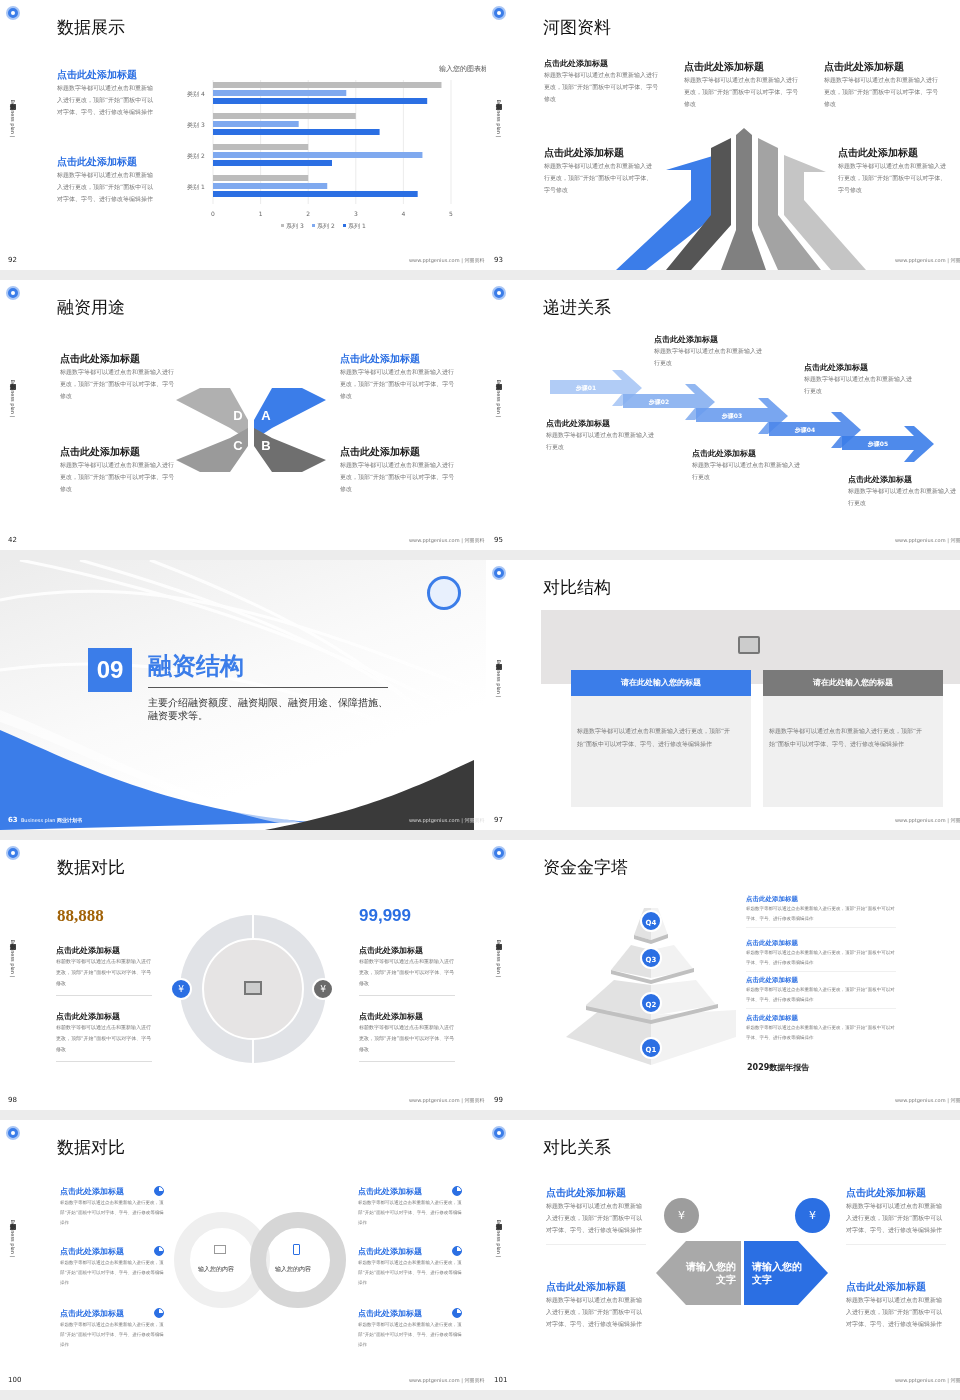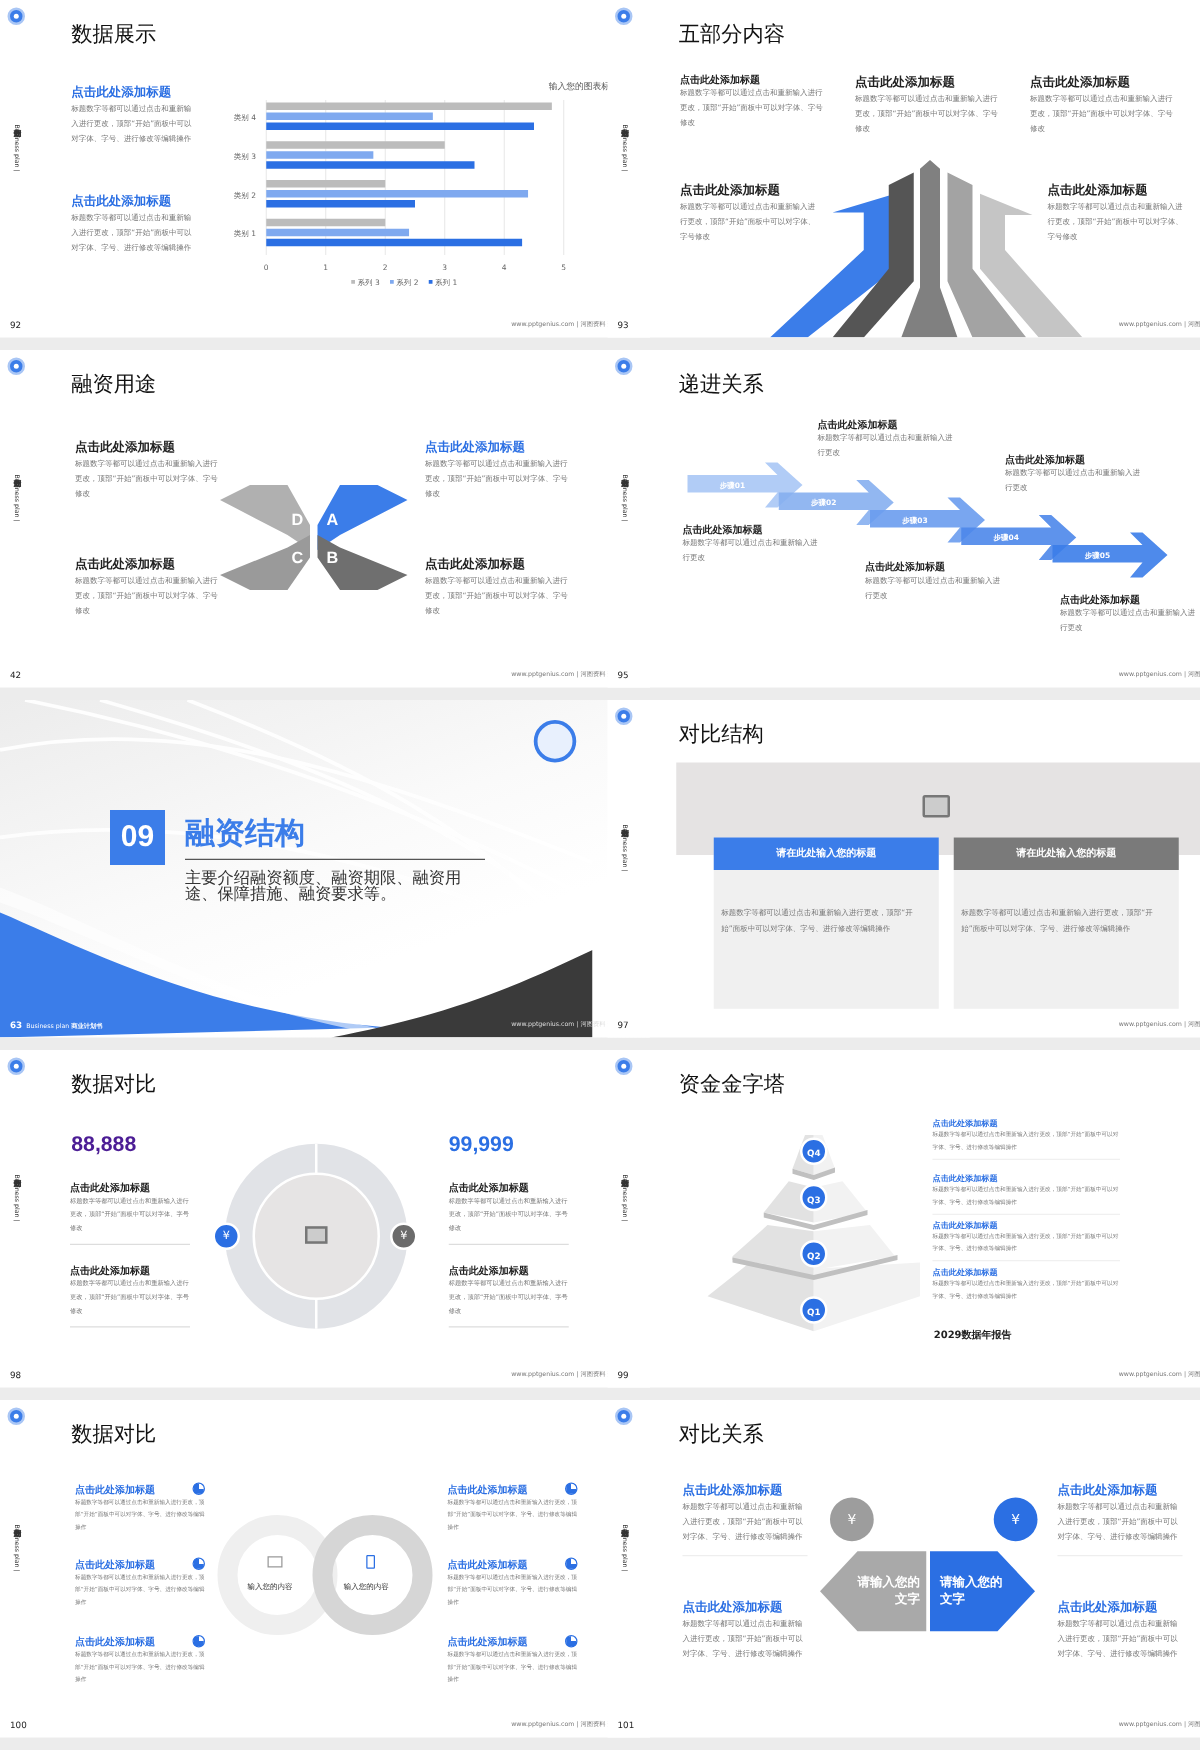--- a/index.html
+++ b/index.html
@@ -82,21 +82,21 @@
       </g>
     </svg>
   </div>
   <div class="num">92</div>
   <div class="foot">www.pptgenius.com | 河图资料 禁止外传</div>
 </div>
 
 <div class="slide" style="left:486px;top:0">
   <div class="logo"></div>
   <div class="side"><b>商业计划书</b> <span>Business plan |</span></div>
-  <div class="title">五部分内容</div>
+  <div class="title">河图资料</div>
   <svg width="474" height="270" style="position:absolute;left:0;top:0">
     <polygon points="130,270 205,200 205,170 180,170 230,155 230,215 160,270" fill="#3b7de9"></polygon>
     <polygon points="180,270 225,215 225,148 245,138 245,225 205,270" fill="#555"></polygon>
     <polygon points="235,270 250,230 250,135 258,128 266,135 266,230 280,270" fill="#808080"></polygon>
     <polygon points="292,270 272,225 272,138 292,148 292,215 335,270" fill="#a3a3a3"></polygon>
     <polygon points="345,270 298,215 298,155 340,172 318,172 318,200 380,270" fill="#c5c5c5"></polygon>
   </svg>
   <div class="blk" style="left:58px;top:58px;width:115px">
       <div class="h" style="font-size:8px;line-height:11px">点击此处添加标题</div>
       <div class="p">标题数字等都可以通过点击和重新输入进行更改，顶部“开始”面板中可以对字体、字号修改</div>
@@ -217,21 +217,21 @@
         <path d="M0,110 C140,90 300,120 474,200"></path>
     </g>
     <path d="M0,170 C60,195 160,250 310,262 L0,270 Z" fill="#3b7de9"></path>
     <path d="M0,150 C80,180 180,240 300,262 L295,266 C180,246 80,190 0,162 Z" fill="#fff" opacity="0.6"></path>
     <path d="M474,200 C420,225 370,250 265,270 L474,270 Z" fill="#3a3a3a"></path>
   </svg>
   <div style="position:absolute;left:427px;top:16px;width:34px;height:34px;border-radius:50%;border:3px solid #3b7de9;background:#e8f0fd"></div>
   <div style="position:absolute;left:88px;top:88px;width:44px;height:44px;background:#3b7de9;color:#fff;font-size:24px;font-weight:bold;text-align:center;line-height:44px;font-family:'Liberation Sans',sans-serif">09</div>
   <div style="position:absolute;left:148px;top:90px;font-size:24px;font-weight:bold;color:#3b7de9">融资结构</div>
   <div style="position:absolute;left:148px;top:127px;width:240px;border-top:1px solid #555"></div>
-  <div style="position:absolute;left:148px;top:136px;width:240px;font-size:13px;color:#333;line-height:13px">主要介绍融资额度、融资期限、融资用途、保障措施、融资要求等。</div>
+  <div style="position:absolute;left:148px;top:136px;width:240px;font-size:10px;color:#333;line-height:13px">主要介绍融资额度、融资期限、融资用途、保障措施、融资要求等。</div>
   <div style="position:absolute;left:8px;bottom:6px;font-size:5px;color:#fff"><b style="font-size:7px">63</b>&nbsp;&nbsp;<span>Business plan</span>&nbsp;<b>商业计划书</b></div>
   <div class="foot" style="color:#ddd">www.pptgenius.com | 河图资料 禁止外传</div>
 </div>
 
 <div class="slide" style="left:486px;top:560px">
   <div class="logo"></div>
   <div class="side"><b>商业计划书</b> <span>Business plan |</span></div>
   <div class="title">对比结构</div>
   <div style="position:absolute;left:55px;top:50px;width:419px;height:74px;background:#e5e3e3"></div>
   <div style="position:absolute;left:252px;top:76px;width:22px;height:18px;border:2px solid #777;border-radius:2px;background:#ccc"></div>
@@ -244,21 +244,21 @@
     <div class="p" style="padding:28px 6px 0 6px;line-height:13px">标题数字等都可以通过点击和重新输入进行更改，顶部“开始”面板中可以对字体、字号、进行修改等编辑操作</div>
   </div>
   <div class="num">97</div>
   <div class="foot">www.pptgenius.com | 河图资料 禁止外传</div>
 </div>
 
 <div class="slide" style="left:0;top:840px">
   <div class="logo"></div>
   <div class="side"><b>商业计划书</b> <span>Business plan |</span></div>
   <div class="title">数据对比</div>
-  <div style="position:absolute;left:57px;top:66px;font-size:17px;font-weight:bold;color:#4c1d95;font-family:Liberation Sans, sans-serif">88,888</div>
+  <div style="position:absolute;left:57px;top:66px;font-size:17px;font-weight:bold;color:#a16207;font-family:Liberation Serif, serif">88,888</div>
   <div style="position:absolute;left:359px;top:66px;font-size:17px;font-weight:bold;color:#2b6fe3;font-family:'Liberation Sans',sans-serif">99,999</div>
   <div style="position:absolute;left:180px;top:75px;width:146px;height:148px;border-radius:50%;background:#e1e3e7"></div>
   <div style="position:absolute;left:252px;top:75px;width:2px;height:148px;background:#fff"></div>
   <div style="position:absolute;left:202px;top:98px;width:102px;height:102px;border-radius:50%;background:#e6e4e4;border:2px solid #fff"></div>
   <div style="position:absolute;left:244px;top:141px;width:18px;height:14px;border:2px solid #777;background:#ccc"></div>
   <div style="position:absolute;left:170px;top:138px;width:22px;height:22px;border-radius:50%;background:#2b6fe3;border:2px solid #fff;color:#fff;font-size:9px;text-align:center;line-height:18px">¥</div>
   <div style="position:absolute;left:312px;top:138px;width:22px;height:22px;border-radius:50%;background:#6b6b6b;border:2px solid #fff;color:#fff;font-size:9px;text-align:center;line-height:18px">¥</div>
   <div class="blk hr" style="left:56px;top:105px;width:96px;padding-bottom:6px">
       <div class="h" style="font-size:8px;line-height:11px">点击此处添加标题</div>
       <div class="p" style="font-size:5px;line-height:11px">标题数字等都可以通过点击和重新输入进行更改，顶部“开始”面板中可以对字体、字号修改</div>

